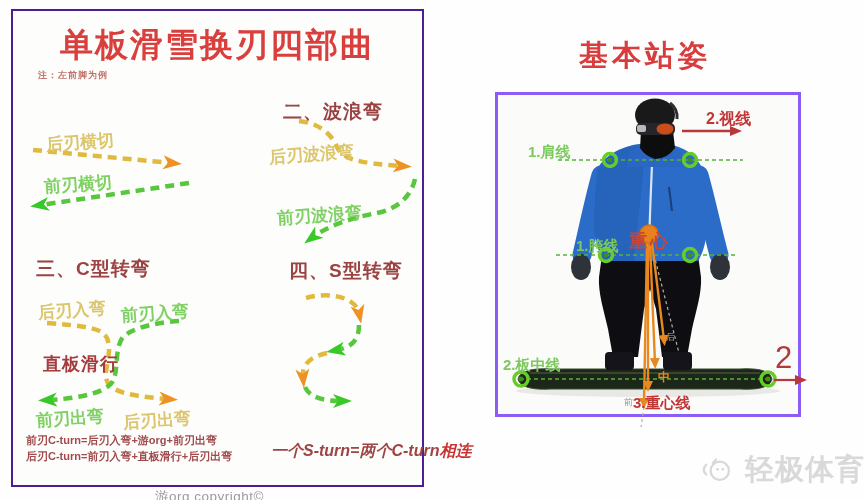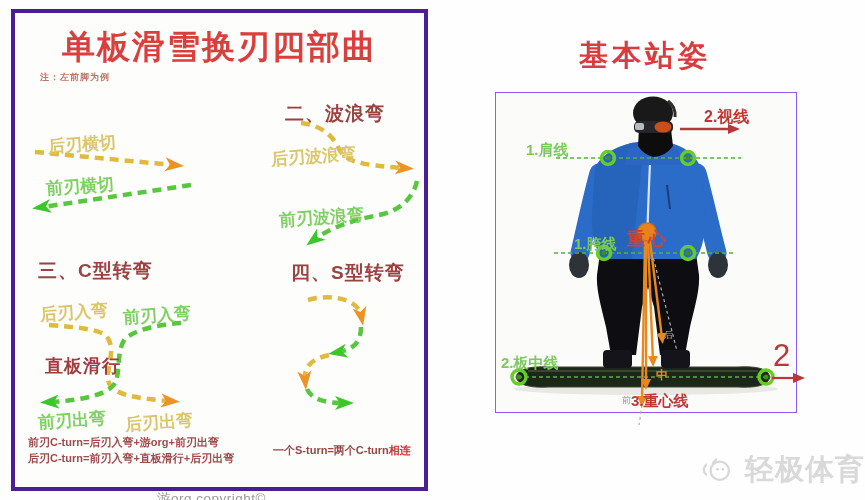--- a/index.html
+++ b/index.html
@@ -4,39 +4,39 @@
 <style>
   html,body{margin:0;padding:0;background:#fff;}
   #stage{
     position:relative;width:865px;height:500px;background:#fefefe;overflow:hidden;
     font-family:"Liberation Sans","DejaVu Sans",sans-serif;
   }
   .abs{position:absolute;}
   
   #left-panel{
     left:11px;top:9px;width:409px;height:474px;
-    border:4px solid #4c1d95;background:#fdfdfc;
+    border:2px solid #4c1d95;background:#fdfdfc;
   }
   .lp-title{left:0;top:12px;width:100%;text-align:center;
     font-size:33px;font-weight:700;color:#d9403d;letter-spacing:2px;white-space:nowrap;}
   .lp-note{left:25px;top:58px;font-size:9px;color:#c0756b;font-weight:700;letter-spacing:1px;}
   .heading{font-size:19px;font-weight:700;color:#9a4342;letter-spacing:1px;white-space:nowrap;}
   .lbl{font-size:17px;font-weight:700;white-space:nowrap;}
   .lbl-y{color:#dcc66d;}
   .lbl-g{color:#7fd163;}
   .rot{transform:rotate(-4deg);}
   .straight-lbl{font-size:18px;font-weight:700;color:#a33c3c;letter-spacing:1px;}
   .formula{font-size:11px;font-weight:700;color:#a04a4c;line-height:16px;white-space:nowrap;}
-  .formula3{font-size:11px;font-weight:700;color:#9c4545;white-space:nowrap;}
+  .formula3{font-size:16px;font-weight:700;color:#9c4545;white-space:nowrap;font-style:italic;}
   .formula3 .accent{color:#cc3333;}
   .copyright{font-size:13.5px;color:#9a9a9a;letter-spacing:0.5px;}
   
   .rp-title{left:495px;top:36px;width:300px;text-align:center;
     font-size:29px;font-weight:700;color:#d83c3c;letter-spacing:4px;white-space:nowrap;}
-  #right-box{left:495px;top:92px;width:300px;height:319px;border:1px solid #8b5cf6;background:#fbfbfa;}
+  #right-box{left:495px;top:92px;width:300px;height:319px;border:3px solid #8b5cf6;background:#fbfbfa;}
   .ann{position:absolute;white-space:nowrap;font-weight:700;}
   .ann-green{color:#7cc95e;font-size:15px;}
   .ann-red{color:#c23535;font-size:16px;}
   .ann-orange{color:#e8881e;}
   svg{display:block;}
   
   #watermark{left:700px;top:444px;width:165px;height:52px;display:flex;align-items:center;gap:10px;}
   #watermark .wm-text{font-size:29px;font-weight:700;color:#d9d9d9;letter-spacing:1px;white-space:nowrap;}
 </style>
 </head>

